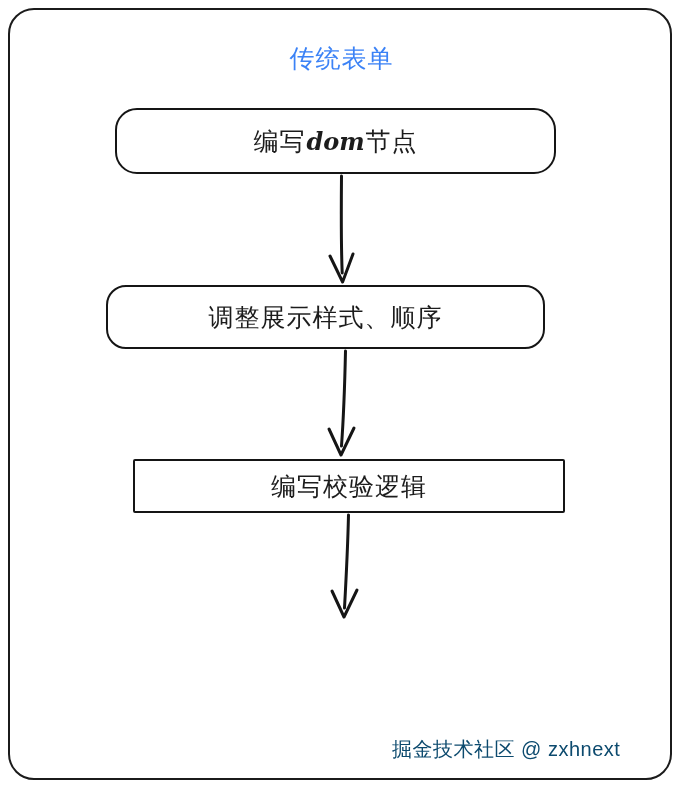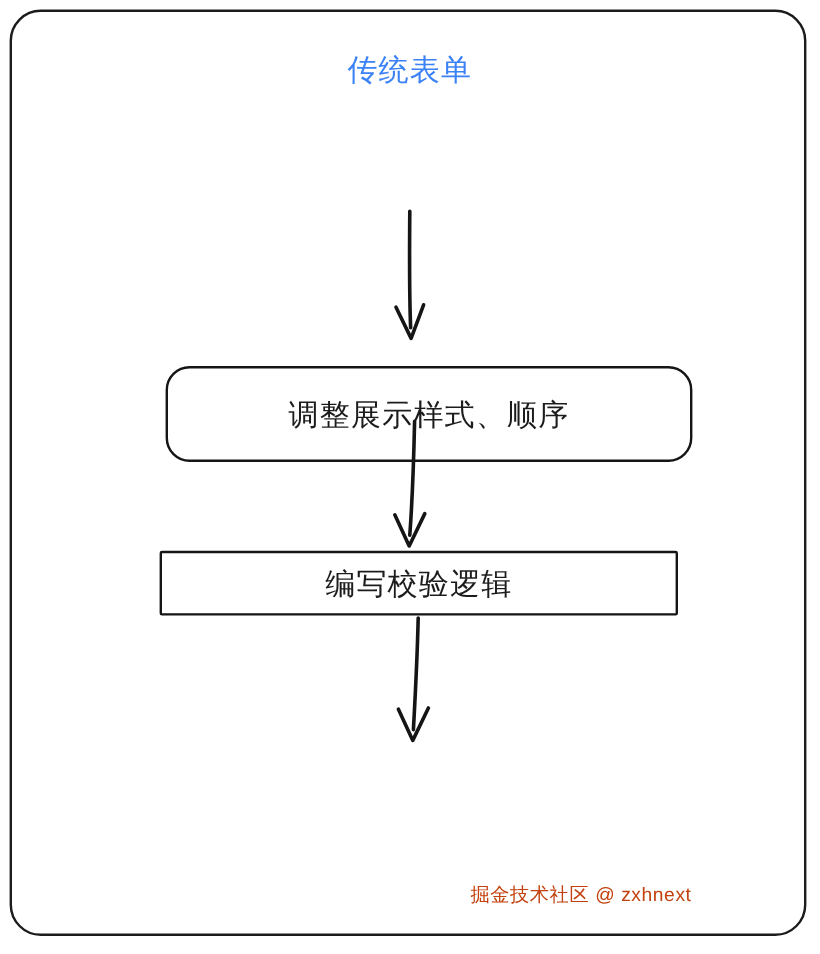--- a/index.html
+++ b/index.html
@@ -57,21 +57,21 @@
     display: flex;
     align-items: center;
     justify-content: center;
     color: #1c1c1c;
     font-size: 25px;
     letter-spacing: 1px;
     white-space: nowrap;
   }
 
   .node-1 { left: 115px; top: 108px; width: 441px; height: 66px; border-radius: 22px; }
-  .node-2 { left: 138px; top: 285px; width: 439px; height: 80px; border-radius: 20px; margin-top: 20px; }
+  .node-2 { left: 106px; top: 285px; width: 439px; height: 64px; border-radius: 20px; }
   .node-3 { left: 133px; top: 459px; width: 432px; height: 54px; border-radius: 2px; }
   .node-4 { left: 137px; top: 619px; width: 425px; height: 58px; border-radius: 19px; }
 
   .node-text { display: inline-block; }
 
   
   .mono-token {
     font-family: "DejaVu Serif", "Liberation Serif", serif;
     font-weight: 700;
     font-style: italic;
@@ -87,36 +87,39 @@
   }
   .conn-1 { left: 300px; top: 174px; }
   .conn-2 { left: 310px; top: 349px; }
   .conn-3 { left: 320px; top: 513px; }
 
   
   .watermark {
     position: absolute;
     left: 392px;
     top: 736px;
-    font-size: 16px;
-    color: #c2410c;
+    font-size: 20px;
+    color: #0c4a6e;
     letter-spacing: 0.5px;
     white-space: nowrap;
     font-family: "Liberation Sans", "DejaVu Sans", sans-serif;
   }
 </style>
 </head>
 <body>
 
 <div id="canvas">
 
   <div class="outer-frame"></div>
 
   <div class="diagram-title">传统表单</div>
 
+  <div class="node node-1">
+    <span class="node-text"><span>编写</span><span class="mono-token">dom</span><span>节点</span></span>
+  </div>
 
   <svg class="connector conn-1" width="86" height="113" viewBox="0 0 86 113">
     <path d="M41.5 2 C41.2 35, 41.0 70, 42.2 99" fill="none" stroke="#151515" stroke-width="3" stroke-linecap="round"></path>
     <path d="M30 82 L42.6 108 L53 80" fill="none" stroke="#151515" stroke-width="3" stroke-linecap="round" stroke-linejoin="round"></path>
   </svg>
 
   <div class="node node-2">
     <span class="node-text">调整展示样式、顺序</span>
   </div>
 

